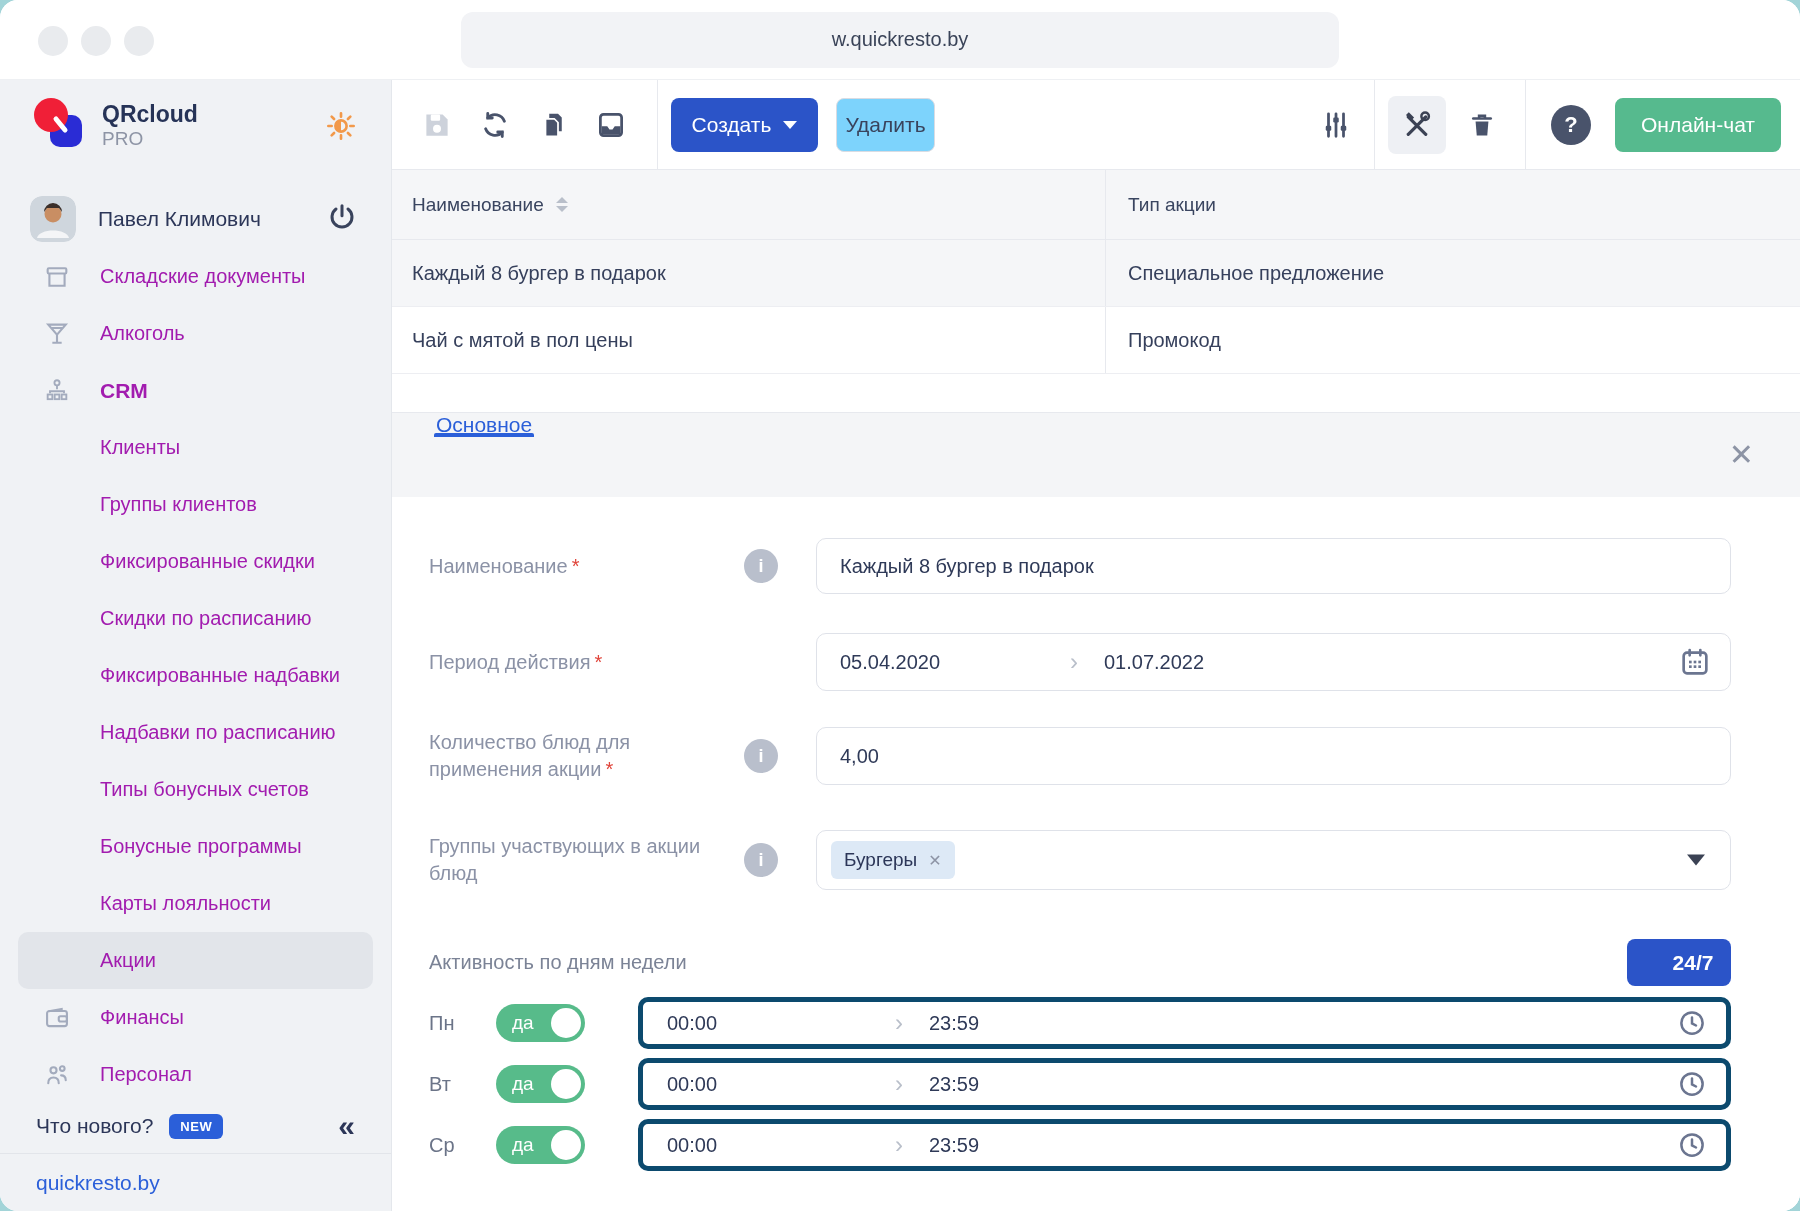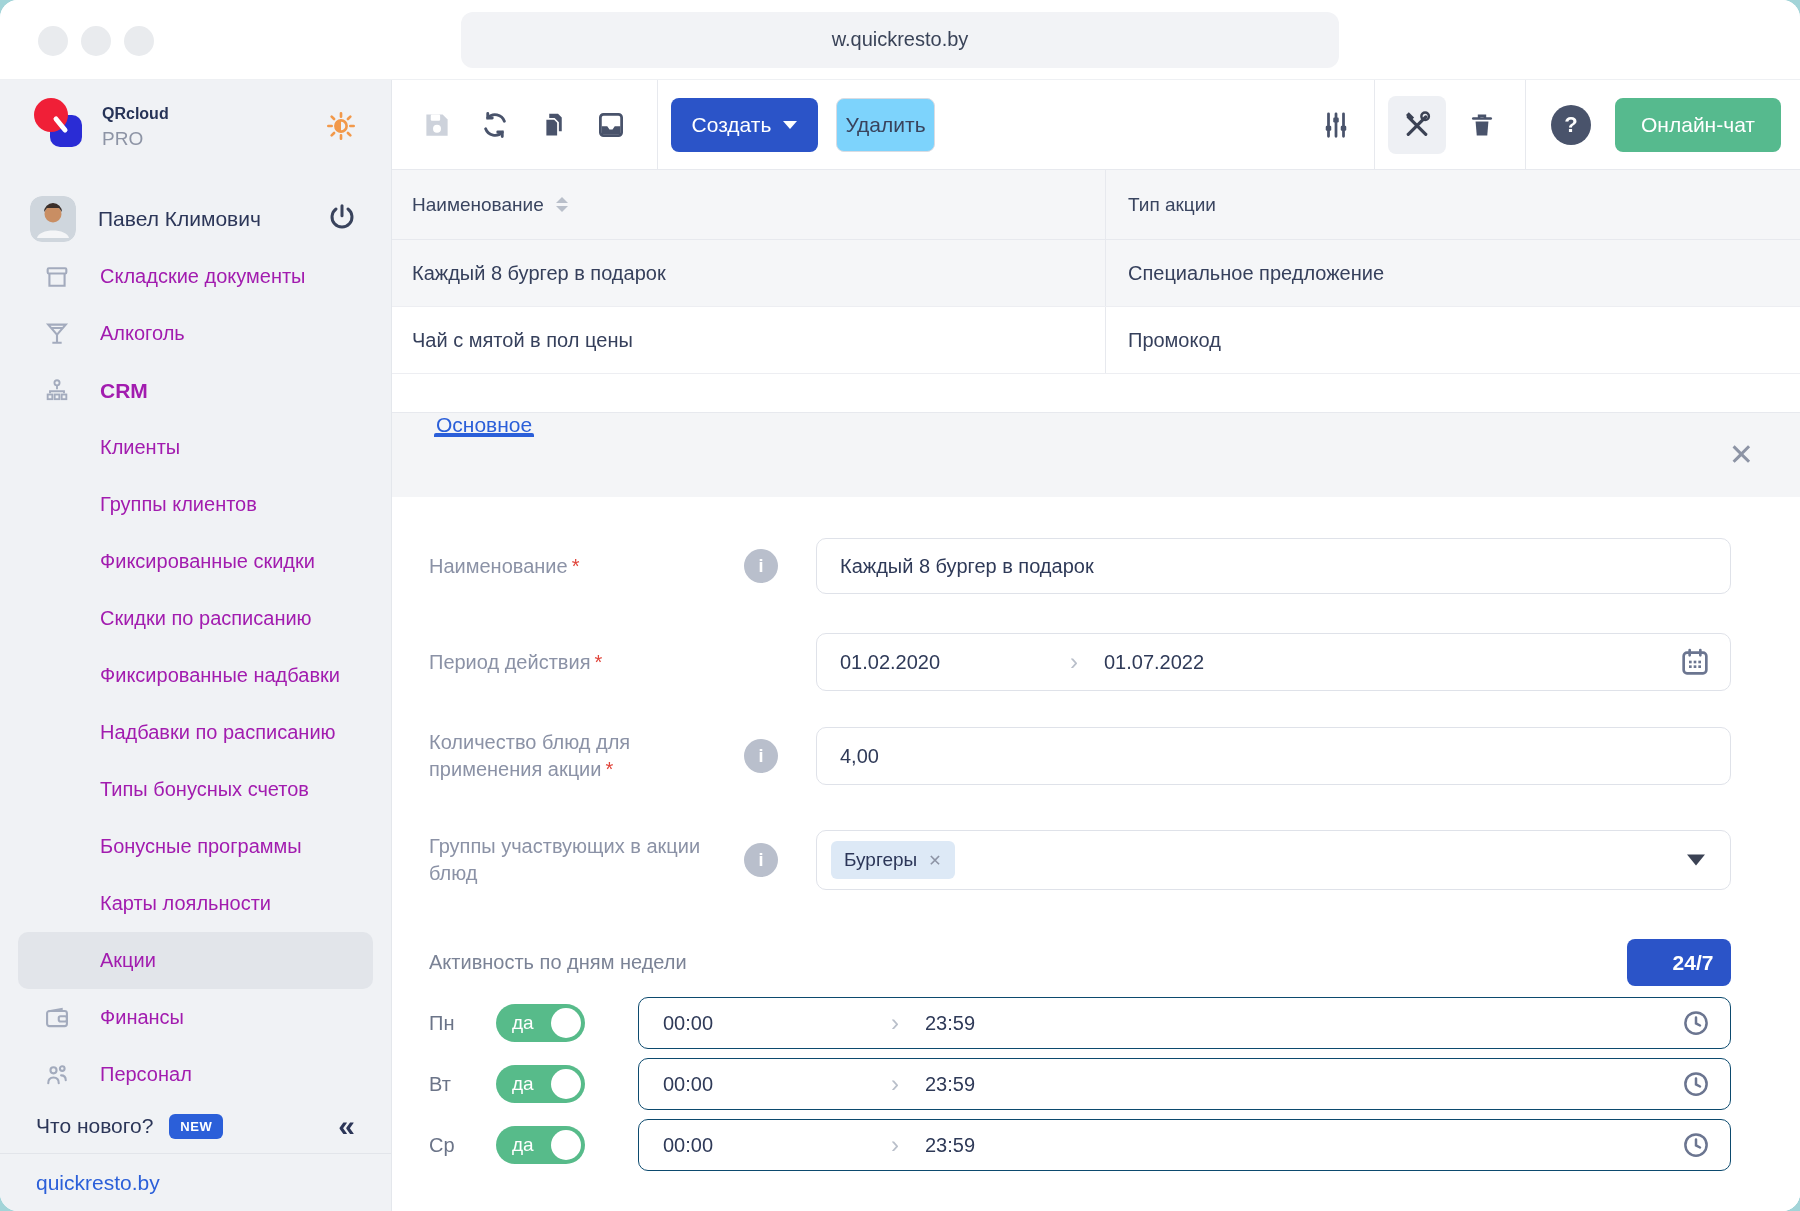--- a/index.html
+++ b/index.html
@@ -24,21 +24,21 @@
     display:flex; align-items:center; justify-content:center;
     font-size:20px; color:#3a4358; }
 
   
   .app { display:flex; height:1131px; }
 
   
   .sidebar { width:391px; flex:none; background:#f0f2f5; display:flex; flex-direction:column; }
   .brand-row { height:90px; flex:none; display:flex; align-items:center; padding:0 30px; position:relative; }
   .brand-text { margin-left:16px; }
-  .brand-name { font-size:16px; font-weight:700; color:#263357; line-height:26px; }
+  .brand-name { font-size:23px; font-weight:700; color:#263357; line-height:26px; }
   .brand-plan { font-size:19px; color:#8d94a5; line-height:23px; }
   .brightness { position:absolute; right:34px; top:30px; }
 
   .user-row { height:50px; margin-top:24px; flex:none; display:flex; align-items:center; padding:0 30px; position:relative; }
   .avatar { width:46px; height:46px; border-radius:12px; overflow:hidden; flex:none; }
   .user-name { margin-left:22px; font-size:21px; font-weight:500; color:#2c3658; }
   .power { position:absolute; right:34px; }
 
   .nav { flex:1; overflow:hidden; padding-top:4px; }
   .nav-item { height:57px; display:flex; align-items:center; position:relative;
@@ -126,21 +126,21 @@
   .activity-label { font-size:20px; color:#7b8396; }
   .badge-247 { width:104px; height:47px; background:#2b54c8; color:#fff; border-radius:8px;
     font-size:21px; font-weight:700; display:flex; align-items:center; justify-content:center;padding-left:28px; }
 
   .drow { display:flex; align-items:center; margin-bottom:9px; }
   .dlabel { width:67px; flex:none; font-size:20px; color:#6b7488; }
   .toggle { width:89px; height:38px; flex:none; border-radius:19px; background:#57bb8a; position:relative;
     display:flex; align-items:center; padding-left:16px; }
   .toggle-txt { color:#fff; font-size:19px; }
   .knob { position:absolute; right:4px; top:4px; width:30px; height:30px; border-radius:50%; background:#fff; }
-  .time-input { flex:1; margin-left:53px; height:52px; border:1px solid #0c4a6e; border-radius:10px;
+  .time-input { flex:1; margin-left:53px; height:52px; border:5px solid #0c4a6e; border-radius:10px;
     display:flex; align-items:center; padding-left:24px; position:relative; font-size:20px; color:#2f3a58; }
   .tval1 { width:228px; flex:none; }
   .tval2 { margin-left:26px; }
 
   .mb39 { margin-bottom:39px; } .mb36 { margin-bottom:36px; } .mb45 { margin-bottom:45px; }
   .mb49 { margin-bottom:49px; } .mb11 { margin-bottom:11px; }
 </style>
 </head>
 <body>
 
@@ -427,21 +427,21 @@
             <span>Каждый 8 бургер в подарок</span>
           </div>
         </div>
 
         <div class="frow mb36">
           <div class="flabel">
             <span>Период действия</span><span class="req">*</span>
           </div>
           <div class="ficon"></div>
           <div class="finput h58 pad-l">
-            <span class="rangeval">01.02.2020</span>
+            <span class="rangeval">05.04.2020</span>
             <span class="chev">›</span>
             <span class="rangeval2">01.07.2022</span>
             <span class="input-icon-r">
               <svg width="32" height="32" viewBox="0 0 24 24" fill="none" stroke="#6b7590" stroke-width="2">
                 <rect x="3.5" y="5" width="17" height="15.5" rx="2.5"></rect>
                 <path d="M8 3v4M16 3v4" stroke-linecap="round"></path>
                 <g fill="#6b7590" stroke="none">
                   <rect x="7.5" y="11" width="2" height="2"></rect>
                     <rect x="11" y="11" width="2" height="2"></rect>
                     <rect x="14.5" y="11" width="2" height="2"></rect>

